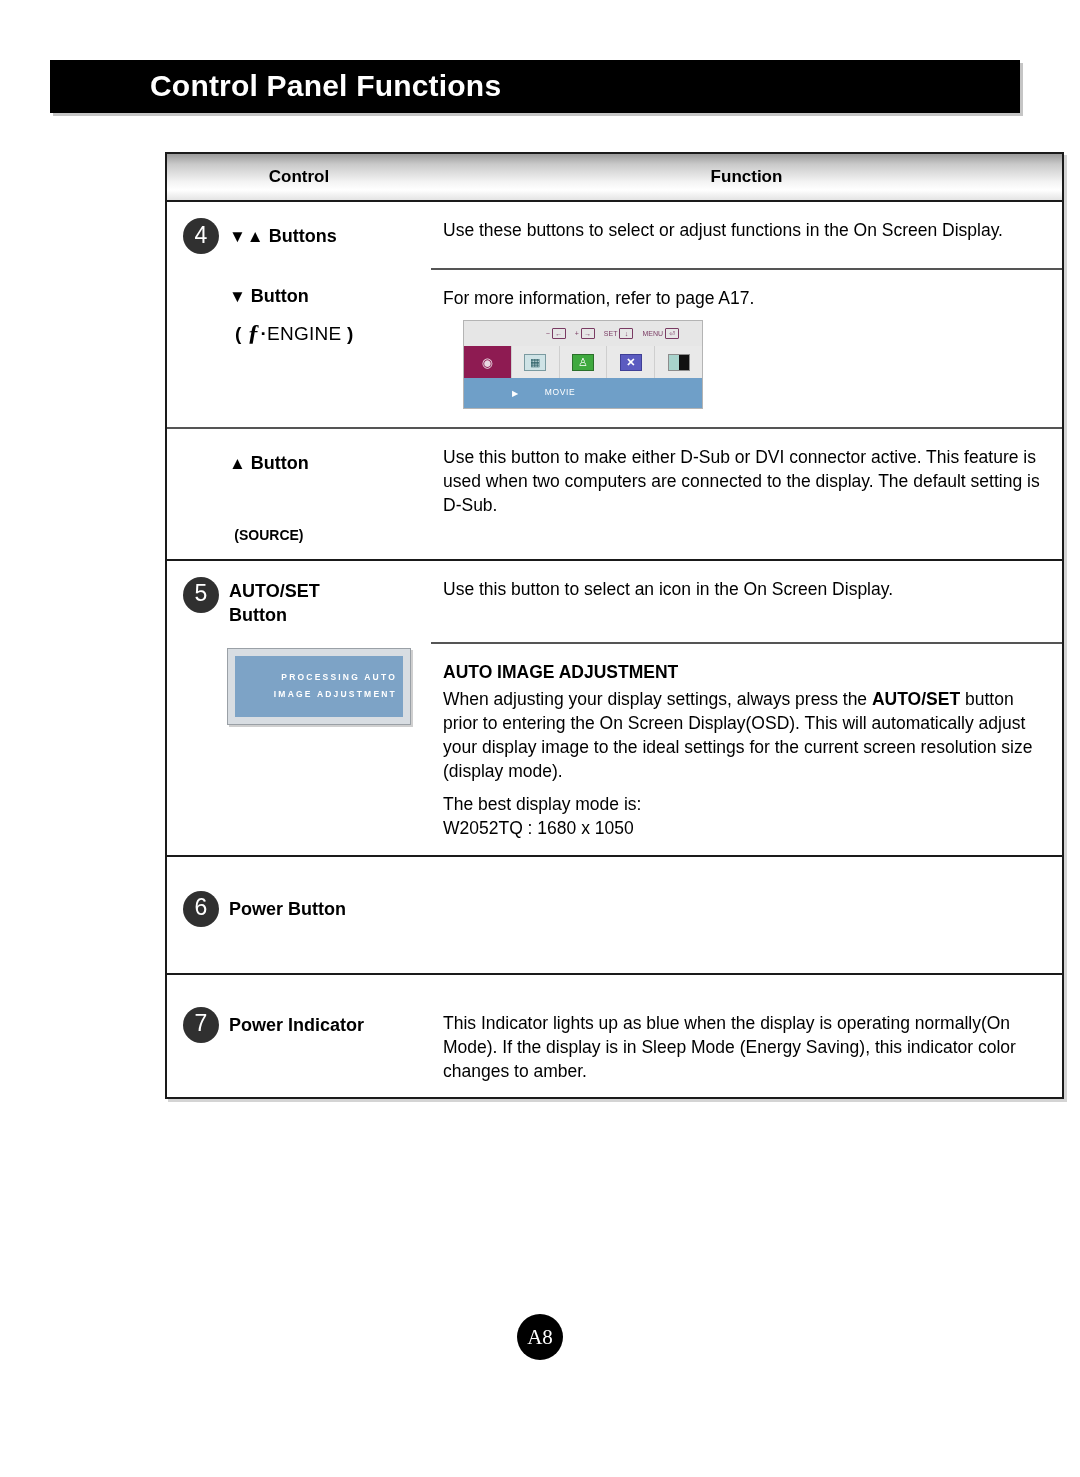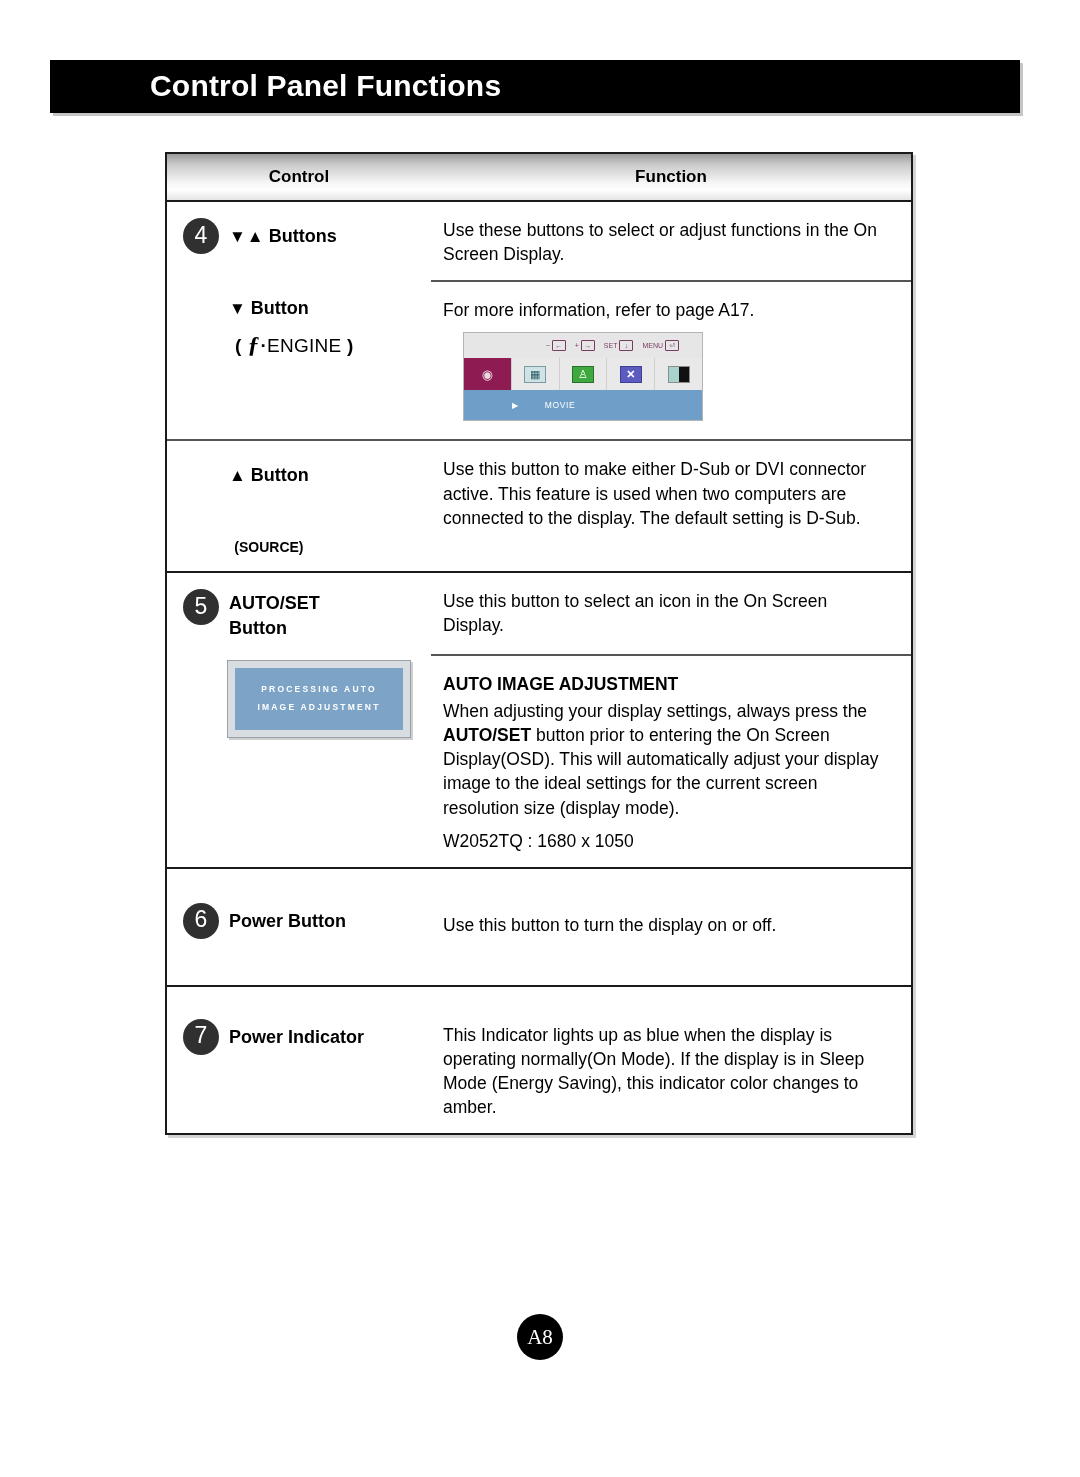--- a/index.html
+++ b/index.html
@@ -37,21 +37,21 @@
     letter-spacing: 0.2px;
     white-space: nowrap;
     margin-left: 28px;
   }
 
   
   #spec-table {
     position: absolute;
     left: 165px;
     top: 152px;
-    width: 748px;
+    width: 899px;
     border: 2px solid #1a1a1a;
     background: #fff;
     box-shadow: 3px 3px 0 rgba(170,170,170,0.5);
     box-sizing: border-box;
   }
 
   
   .tbl-head {
     display: flex;
     height: 46px;
@@ -285,21 +285,21 @@
     width: 184px;
     background: #d8dde2;
     border: 1px solid #9aa0a6;
     padding: 7px;
     box-sizing: border-box;
     box-shadow: 2px 2px 0 rgba(175,175,175,0.6);
   }
   .proc-inner {
     background: #7da3c6;
     padding: 13px 6px;
-    text-align: center;
+    text-align: right;
     color: #ffffff;
     font-size: 8.5px;
     font-weight: 700;
     letter-spacing: 2.2px;
     line-height: 2.1;
   }
 
   
   #page-badge {
     position: absolute;
@@ -468,41 +468,37 @@
               <div>PROCESSING AUTO</div>
               <div>IMAGE ADJUSTMENT</div>
             </div>
           </div>
         </div>
         <div class="cell-function">
           <div class="fn-inner">
             <span class="fn-title">AUTO IMAGE ADJUSTMENT</span>
             <p class="fn-para" style="margin-top:2px;"><span>When adjusting your display settings, always press the </span><span class="bold-inline">AUTO/SET</span><span> button prior to entering the On Screen Display(OSD). This will automatically adjust your display image to the ideal settings for the current screen resolution size (display mode).</span></p>
             <p class="fn-para">
+              <span style="display:block;">The best display mode is:</span>
               <span style="display:block;">W2052TQ : 1680 x 1050</span>
             </p>
           </div>
         </div>
       </div>
 
     </div>
   </div>
 
   <div class="tbl-row">
     <div class="cell-control">
       <div class="ctl-inner" style="padding-top:34px;padding-bottom:46px;">
         <span class="num-circle">6</span>
         <span class="ctl-label">Power Button</span>
       </div>
     </div>
-    <div class="cell-function">
-      <div class="fn-inner" style="padding-top:44px;">
-          <p class="fn-para">Use this button to turn the display on or off.</p>
-        </div>
-    </div>
   </div>
 
   <div class="tbl-row">
     <div class="cell-control">
       <div class="ctl-inner" style="padding-top:32px;padding-bottom:50px;">
         <span class="num-circle">7</span>
         <span class="ctl-label">Power Indicator</span>
       </div>
     </div>
     <div class="cell-function">

